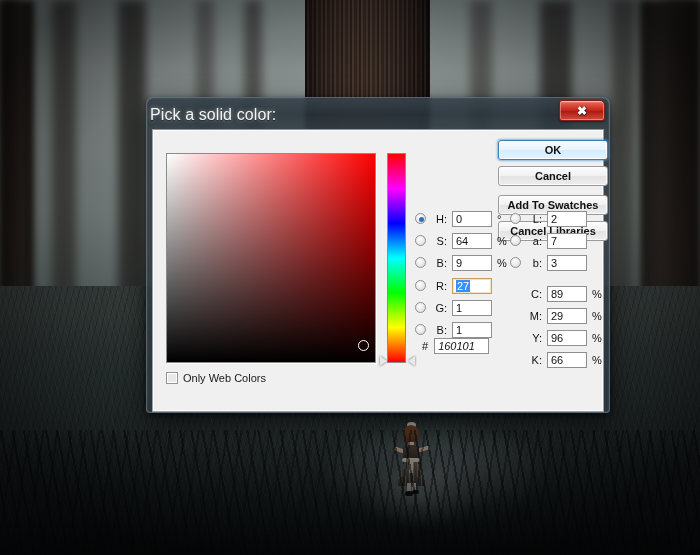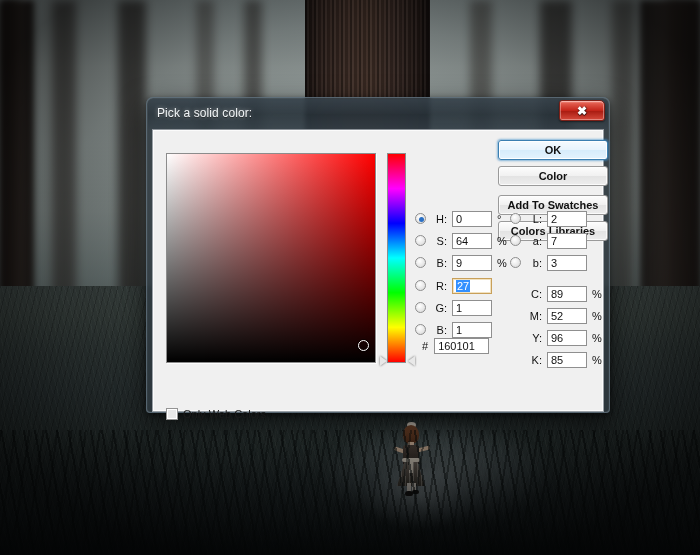--- a/index.html
+++ b/index.html
@@ -145,22 +145,22 @@
                 0 2px 6px rgba(0,0,0,.5);
     padding: 1px;
     backdrop-filter: blur(2px);
   }
   #titlebar {
     position: relative; height: 30px;
     border-radius: 6px 6px 0 0;
     background: linear-gradient(to bottom, rgba(58,70,80,.55) 0%, rgba(36,46,54,.45) 48%, rgba(28,38,46,.35) 52%, rgba(52,64,74,.40) 100%);
   }
   #title-text {
-    position: absolute; left: 9px; top: 7px;
-    font-size: 12px; color: #f2f5f7;
+    position: absolute; left: 2px; top: 7px;
+    font-size: 16px; color: #f2f5f7;
     text-shadow: 0 0 4px rgba(255,255,255,.55), 0 1px 1px rgba(0,0,0,.7);
     letter-spacing: .1px;
   }
   #close-button {
     position: absolute; right: 3px; top: 1px;
     width: 46px; height: 21px;
     border-radius: 3px 5px 3px 3px;
     background: linear-gradient(to bottom, #f49a8e 0%, #e0584a 14%, #c4251a 50%, #a81a10 52%, #d64a3c 100%);
     border: 1px solid #7c2018;
     box-shadow: 0 0 0 1px rgba(255,255,255,.35) inset, 0 1px 2px rgba(0,0,0,.5);
@@ -216,21 +216,21 @@
     left: 255px; top: 226px;
     border-top: 5px solid transparent; border-bottom: 5px solid transparent;
     border-right: 7px solid #e8e8e8;
     filter: drop-shadow(0 0 1px #666);
   }
 
   
   #web-colors-row {
     position: absolute; left: 13px; top: 242px;
     display: flex; align-items: center; gap: 5px;
-    font-size: 11px; color: #1a1a1a; cursor: pointer; margin-top: 36px;
+    font-size: 11px; color: #1a1a1a; cursor: pointer;
   }
   .cbox {
     width: 12px; height: 12px; background: #e9e9e9;
     border: 1px solid #949494;
     box-shadow: 0 0 0 1px #fff inset;
   }
 
   
   #preview-area { position: absolute; left: 262px; top: 6px; width: 100px; }
   .swatch-label { font-size: 10px; color: #1a1a1a; text-align: center; width: 80px; }
@@ -307,21 +307,21 @@
   .finput.focused {
     border: 1px solid #c8a05a;
     box-shadow: 0 0 0 1px #f2e2c0 inset;
   }
   .fsel {
     background: #3390ff; color: #fff;
     padding: 0 1px;
   }
   .funit { margin-left: 5px; width: 12px; }
   #hex-row .hash { margin-right: 6px; margin-left: 7px; }
-  #hex-input { width: 55px; }
+  #hex-input { width: 55px; font-style: italic; }
 </style>
 </head>
 <body>
 
 <div id="backdrop">
   <div class="bg-layer" id="bg-fog"></div>
   <div class="bg-layer" id="bg-far-trunks"></div>
   <div id="bg-left-trunk"></div>
   <div id="bg-right-trunk"></div>
   <div id="bg-main-trunk"></div>
@@ -371,23 +371,23 @@
     <div class="hue-arrow" id="hue-arrow-right"></div>
 
     <div id="web-colors-row">
       <div class="cbox"></div>
       <span>Only Web Colors</span>
     </div>
 
 
     <div id="button-col">
       <div class="btn primary" id="btn-ok">OK</div>
-      <div class="btn" id="btn-cancel">Color</div>
+      <div class="btn" id="btn-cancel">Cancel</div>
       <div class="btn" id="btn-add-swatches">Add To Swatches</div>
-      <div class="btn" id="btn-color-libraries">Colors Libraries</div>
+      <div class="btn" id="btn-color-libraries">Cancel Libraries</div>
     </div>
 
     <div class="fgroup" id="hsb-rgb-group">
         <div class="frow">
           <div class="radio on"></div>
           <div class="flabel">H:</div>
           <div class="finput">0</div>
           <div class="funit">°</div>
         </div>
         <div class="frow">
@@ -446,33 +446,33 @@
     <div class="fgroup" id="cmyk-group">
         <div class="frow">
           <div class="radio spacer"></div>
           <div class="flabel">C:</div>
           <div class="finput">89</div>
           <div class="funit">%</div>
         </div>
         <div class="frow">
           <div class="radio spacer"></div>
           <div class="flabel">M:</div>
-          <div class="finput">52</div>
+          <div class="finput">29</div>
           <div class="funit">%</div>
         </div>
         <div class="frow">
           <div class="radio spacer"></div>
           <div class="flabel">Y:</div>
           <div class="finput">96</div>
           <div class="funit">%</div>
         </div>
         <div class="frow">
           <div class="radio spacer"></div>
           <div class="flabel">K:</div>
-          <div class="finput">85</div>
+          <div class="finput">66</div>
           <div class="funit">%</div>
         </div>
       </div>
 
     <div class="fgroup" id="hex-row">
       <div class="frow">
         <span class="hash">#</span>
         <div class="finput" id="hex-input">160101</div>
       </div>
     </div>

